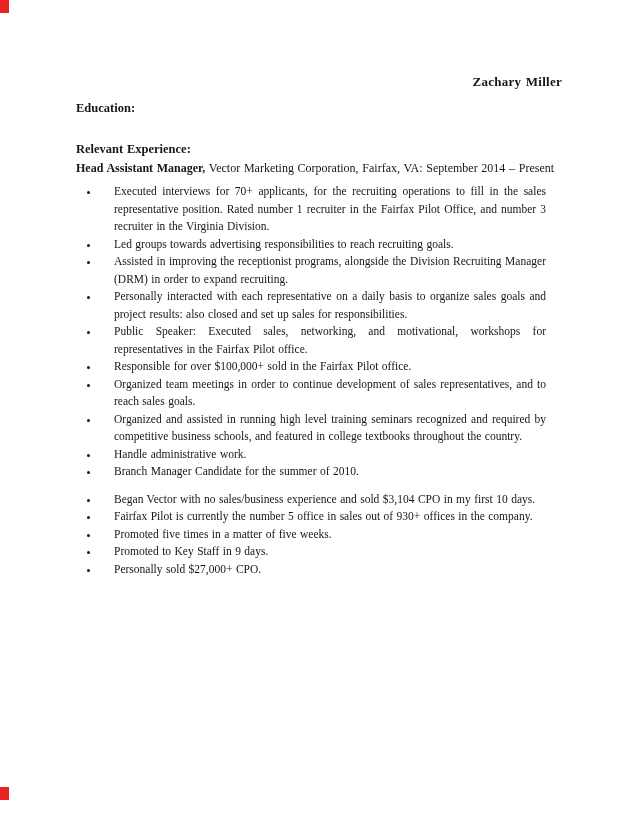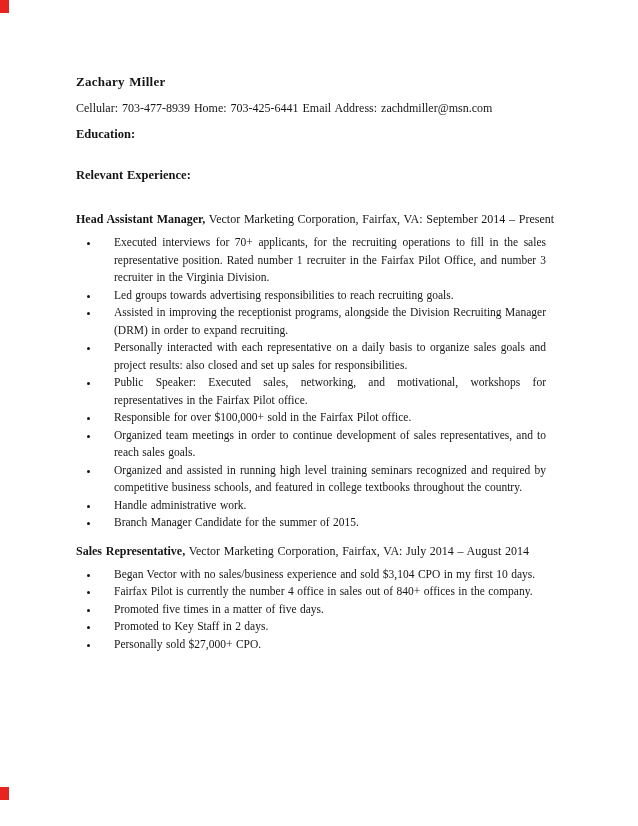--- a/index.html
+++ b/index.html
@@ -19,41 +19,41 @@
     position: absolute;
     left: 0;
     width: 9px;
     height: 13px;
   }
   .edge-mark.top { top: 0; }
   .edge-mark.bottom { top: 787px; }
   .page-inner {
     padding: 74px 76px 0 76px;
   }
-  .center { text-align: left; }
+  .center { text-align: right; }
   .line {
     font-size: 12px;
     line-height: 16px;
     margin: 0 0 10px 0;
     word-spacing: 0.08em;
   }
   .name-line {
     font-weight: bold;
     font-size: 13px;
     letter-spacing: 0.02em;
   }
   .section-heading {
     font-weight: bold;
     font-size: 12.5px;
     line-height: 16px;
     margin: 0;
     word-spacing: 0.05em;
   }
   .edu-heading { margin-bottom: 25px; }
-  .exp-heading { margin-bottom: 27px; }
+  .exp-heading { margin-bottom: 2px; }
   .job-heading {
     font-size: 12px;
     line-height: 18px;
     margin: 0 0 6px 0;
     text-align: justify;
     word-spacing: 0.06em;
   }
   .job-title { font-weight: bold; }
   ul.job-bullets {
     margin: 0 16px 10px 0;
@@ -69,44 +69,42 @@
   }
 </style>
 </head>
 <body>
 
 <div class="edge-mark top" style="background: rgb(232, 36, 30);"></div>
 <div class="edge-mark bottom" style="background: rgb(232, 36, 30);"></div>
 
 <div class="page-inner">
   <div class="line center name-line">Zachary Miller</div>
-  <div class="line center">Cellular: 703-477-8939 Home: 703-425-6441 Email Address: zachdmiller@msn.com</div>
   <p class="section-heading edu-heading">Education:</p>
   <p class="section-heading exp-heading">Relevant Experience:</p>
   <div id="jobs">
   <section class="job">
     <p class="job-heading"><span class="job-title">Head Assistant Manager,</span> <span class="job-meta">Vector Marketing Corporation, Fairfax, VA: September 2014 – Present</span></p>
     <ul class="job-bullets">
           <li>Executed interviews for 70+ applicants, for the recruiting operations to fill in the sales representative position. Rated number 1 recruiter in the Fairfax Pilot Office, and number 3 recruiter in the Virginia Division.</li>
           <li>Led groups towards advertising responsibilities to reach recruiting goals.</li>
           <li>Assisted in improving the receptionist programs, alongside the Division Recruiting Manager (DRM) in order to expand recruiting.</li>
           <li>Personally interacted with each representative on a daily basis to organize sales goals and project results: also closed and set up sales for responsibilities.</li>
           <li>Public Speaker: Executed sales, networking, and motivational, workshops for representatives in the Fairfax Pilot office.</li>
           <li>Responsible for over $100,000+ sold in the Fairfax Pilot office.</li>
           <li>Organized team meetings in order to continue development of sales representatives, and to reach sales goals.</li>
           <li>Organized and assisted in running high level training seminars recognized and required by competitive business schools, and featured in college textbooks throughout the country.</li>
           <li>Handle administrative work.</li>
-          <li>Branch Manager Candidate for the summer of 2015.</li>
+          <li>Branch Manager Candidate for the summer of 2010.</li>
         </ul>
   </section>
 
   <section class="job">
-    <p class="job-heading"><span class="job-title">Sales Representative,</span> <span class="job-meta">Vector Marketing Corporation, Fairfax, VA: July 2014 – August 2014</span></p>
     <ul class="job-bullets">
           <li>Began Vector with no sales/business experience and sold $3,104 CPO in my first 10 days.</li>
-          <li>Fairfax Pilot is currently the number 4 office in sales out of 840+ offices in the company.</li>
-          <li>Promoted five times in a matter of five days.</li>
-          <li>Promoted to Key Staff in 2 days.</li>
+          <li>Fairfax Pilot is currently the number 5 office in sales out of 930+ offices in the company.</li>
+          <li>Promoted five times in a matter of five weeks.</li>
+          <li>Promoted to Key Staff in 9 days.</li>
           <li>Personally sold $27,000+ CPO.</li>
         </ul>
   </section>
 </div>
 </div>
 
 </body></html>

